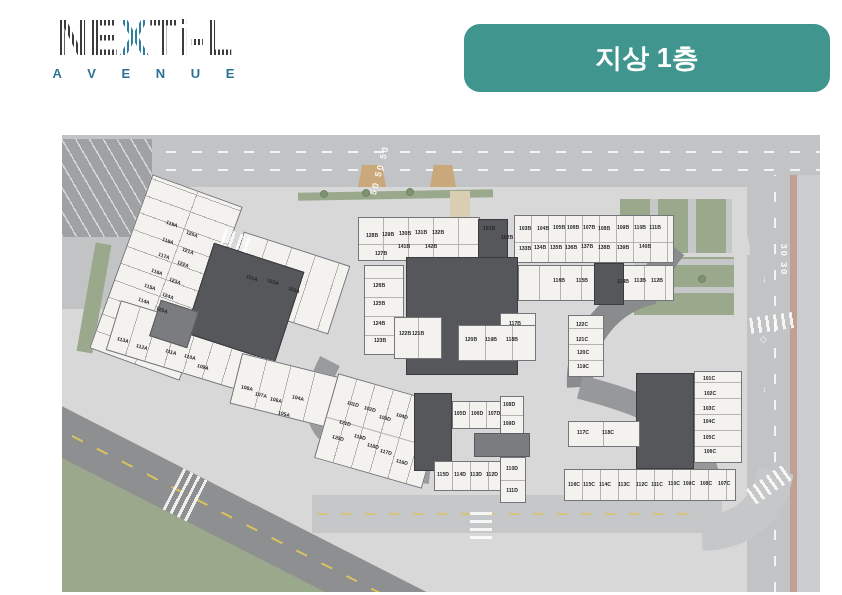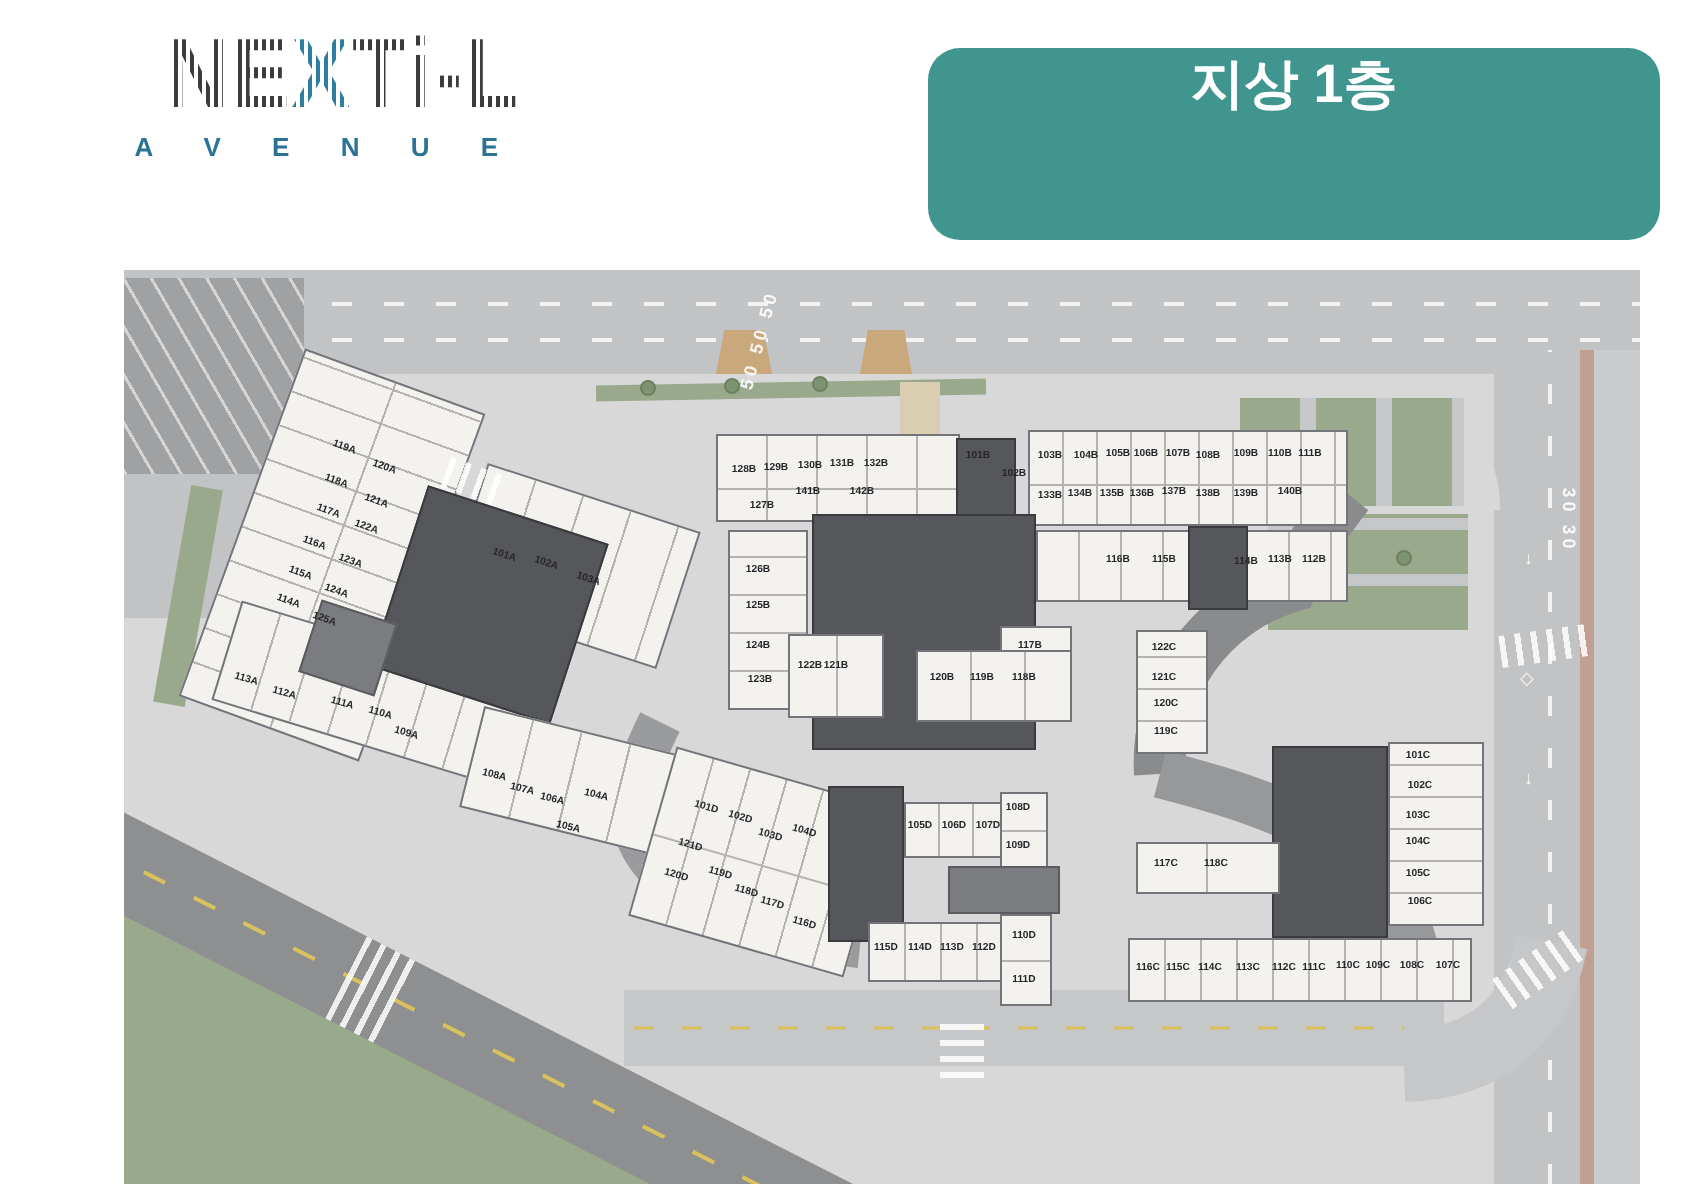--- a/index.html
+++ b/index.html
@@ -1,31 +1,31 @@
 <!DOCTYPE html>
 <html><head>
 <meta charset="utf-8">
 <style>
   html,body{margin:0;padding:0;background:#ffffff;}
   body{width:842px;height:595px;position:relative;overflow:hidden;
        font-family:"Liberation Sans","DejaVu Sans",sans-serif;}
 
   
-  .logo{position:absolute;left:30px;top:16px;width:230px;text-align:right;}
+  .logo{position:absolute;left:30px;top:16px;width:230px;text-align:center;}
   .logo .brand{font-weight:bold;font-size:44px;line-height:1;letter-spacing:1px;
     transform:scaleY(1.12);display:inline-block;white-space:nowrap;}
   .logo .brand span{background:repeating-linear-gradient(90deg,#3b3c3e 0 2px,#ffffff 2px 4px);
     -webkit-background-clip:text;background-clip:text;color:transparent;}
   .logo .brand span.accent{background:repeating-linear-gradient(90deg,#2e7ea0 0 2px,#ffffff 2px 4px);
     -webkit-background-clip:text;background-clip:text;color:transparent;}
   .logo .sub{margin-top:6px;font-size:13px;font-weight:bold;color:#2b7396;
     letter-spacing:11px;padding-left:8px;}
 
-  .badge{position:absolute;left:464px;top:24px;width:366px;height:96px;background:#40968f;
-    border-radius:16px;color:#fff;display:flex;
+  .badge{position:absolute;left:464px;top:24px;width:366px;height:68px;background:#40968f;
+    border-radius:16px;color:#fff;display:flex;align-items:center;
     justify-content:center;gap:6px;}
   .badge .t1{font-size:27px;font-weight:bold;}
   .badge .t2{font-size:17px;font-weight:bold;}
 
   
   .plan{position:absolute;left:62px;top:135px;width:758px;height:457px;
     background:#d8d8d9;overflow:hidden;}
   .abs{position:absolute;}
   .road{background:#c2c3c5;}
   .sage{background:#9aa98c;}

